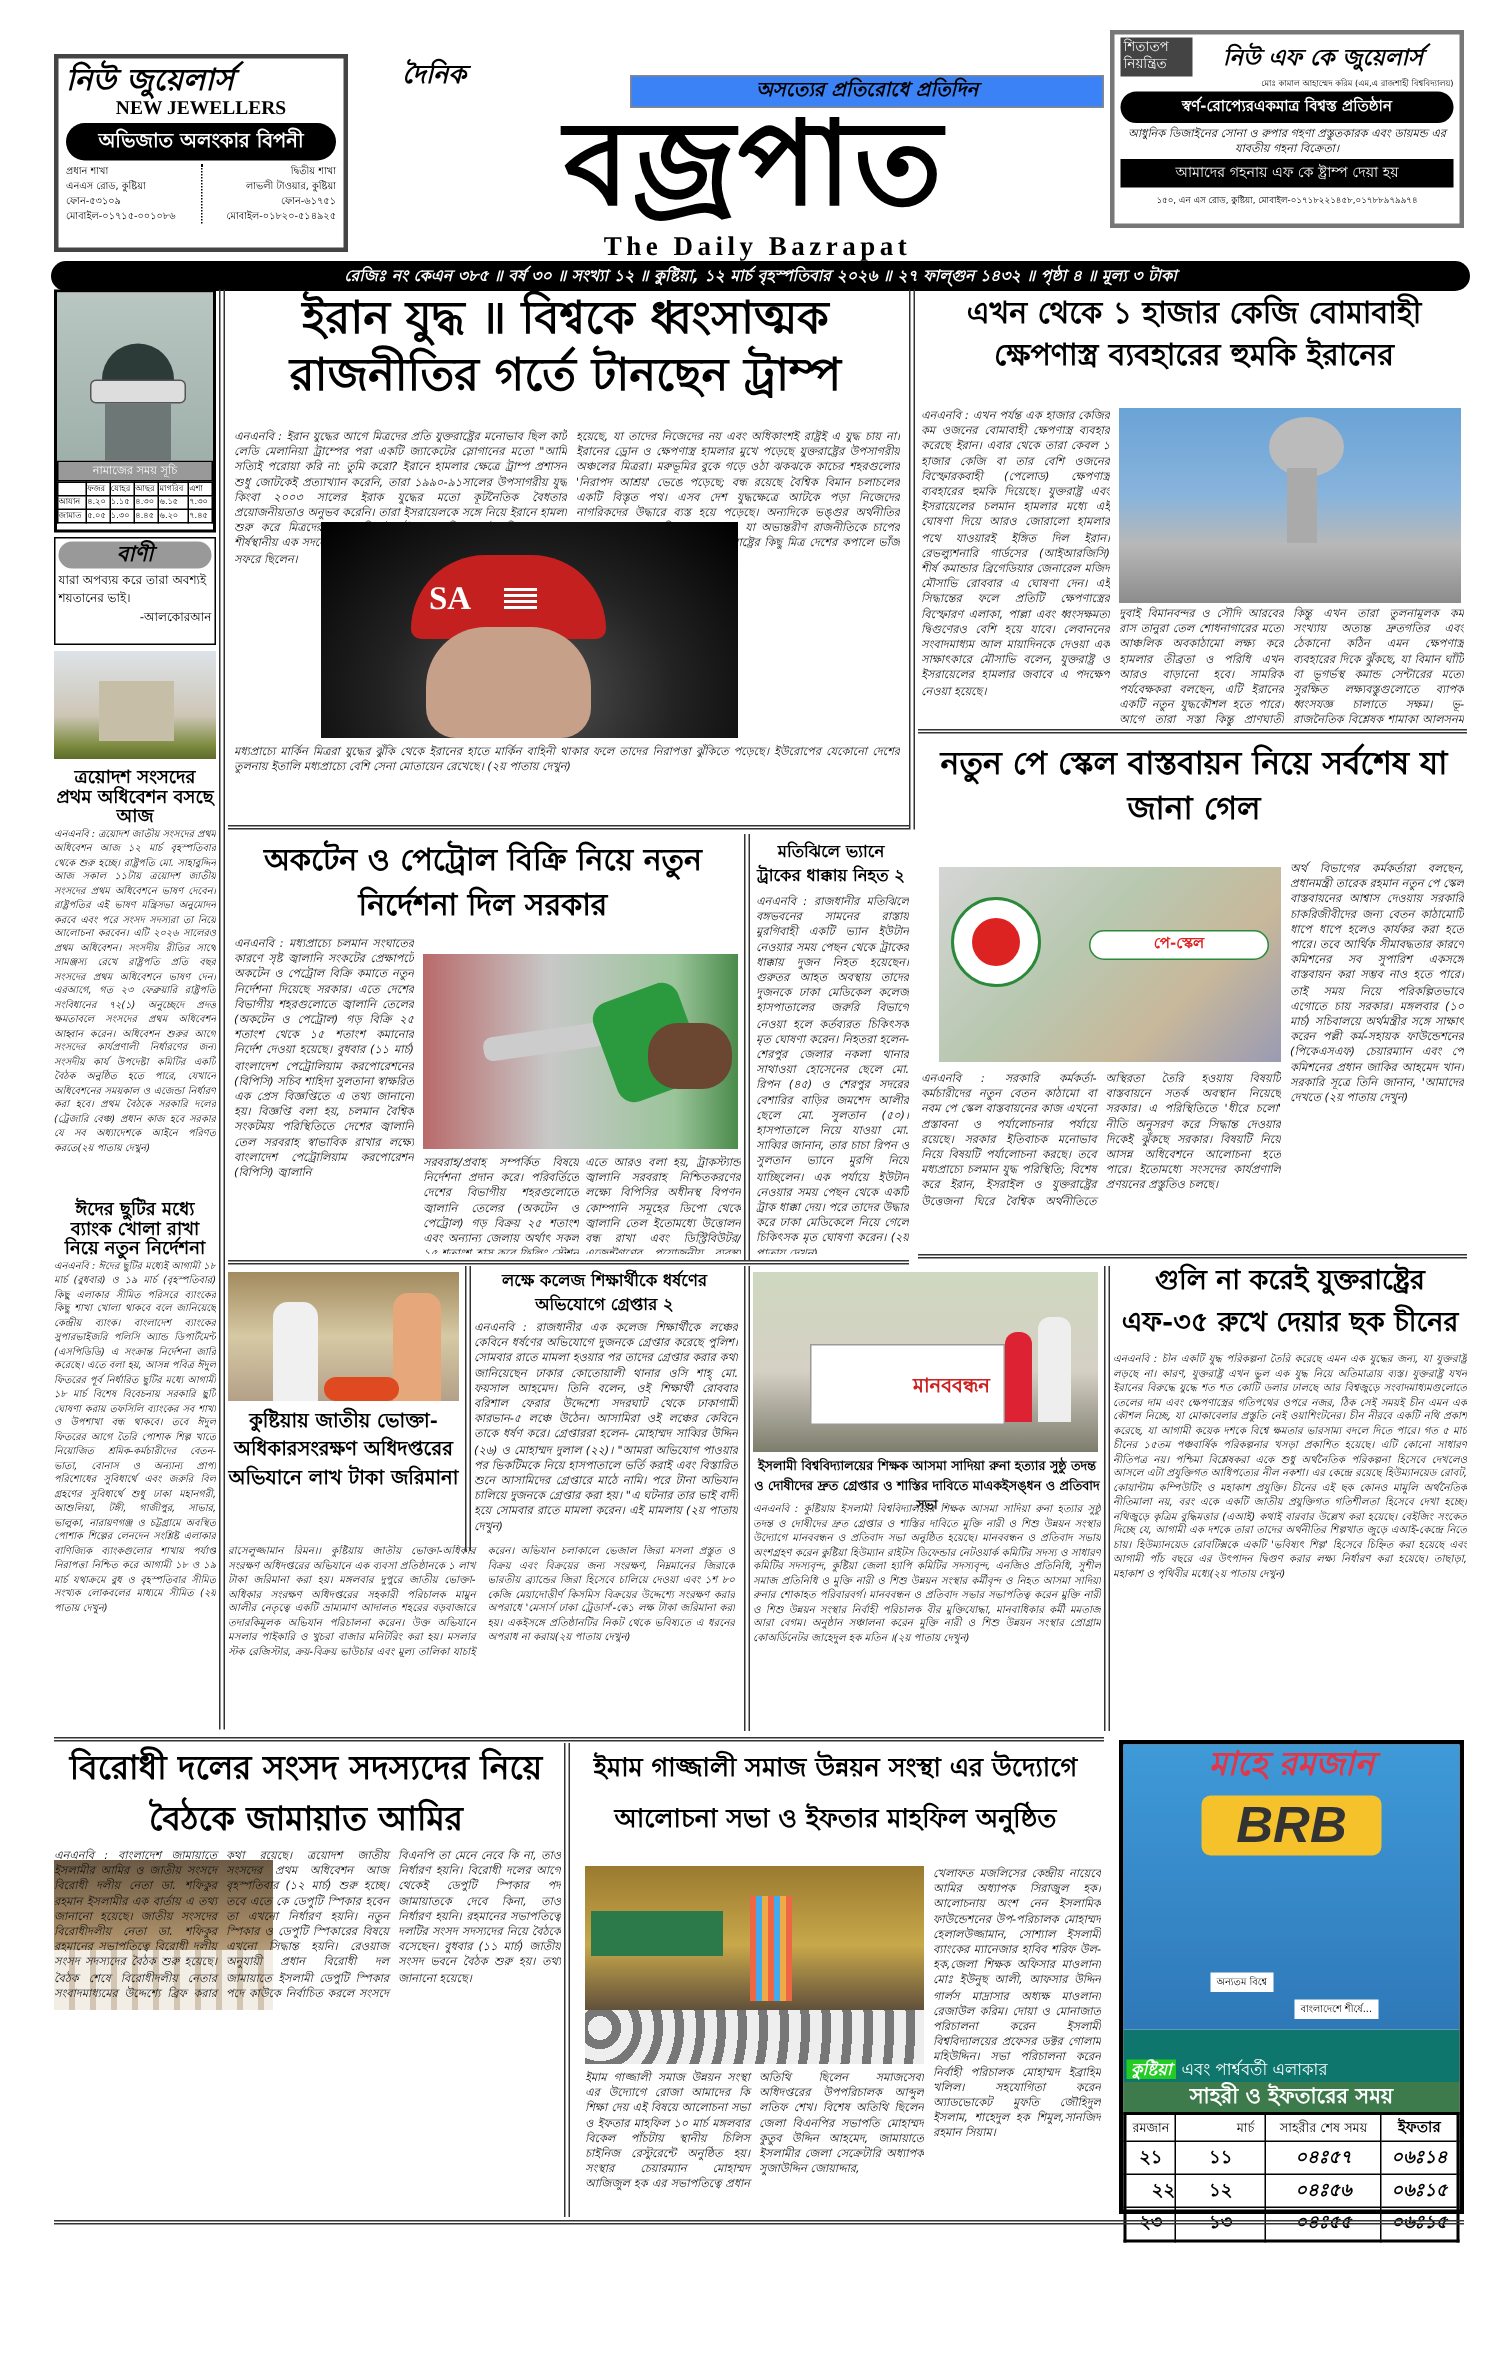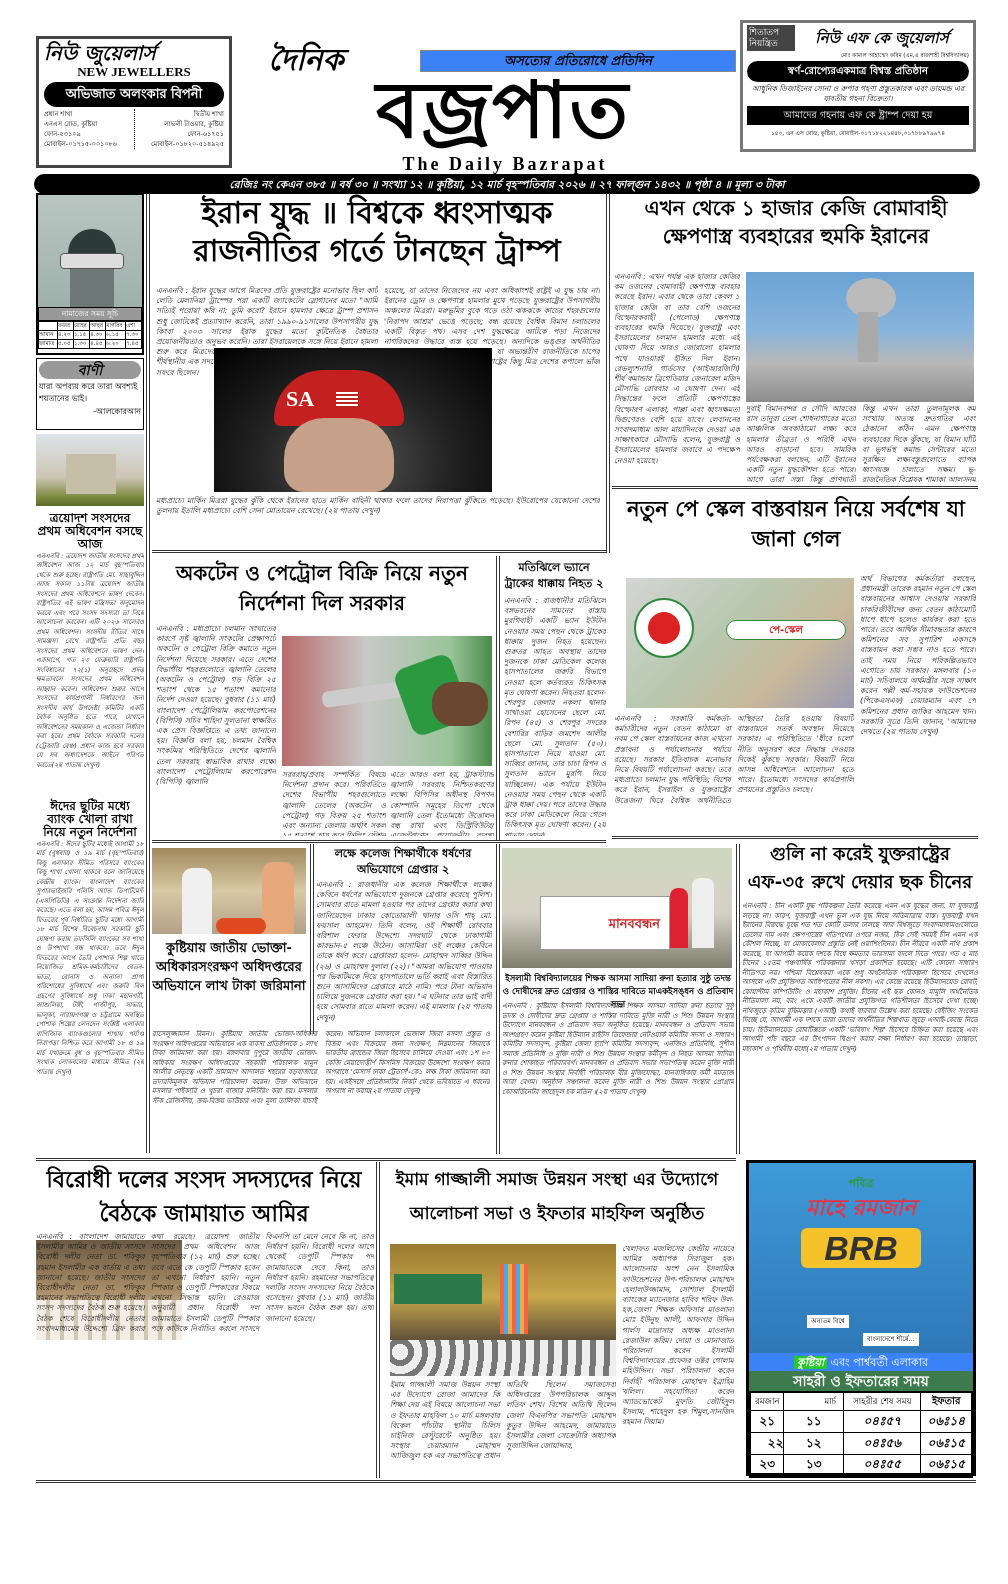--- a/index.html
+++ b/index.html
@@ -29,21 +29,21 @@
     </div>
     <div style="flex:1;text-align:right;">
       <div>দ্বিতীয় শাখা</div>
       <div>লাভলী টাওয়ার, কুষ্টিয়া</div>
       <div>ফোন-৬১৭৫১</div>
       <div>মোবাইল-০১৮২০-৫১৪৯২৫</div>
     </div>
   </div>
 </div>
 
-<div class="abs" style="left:268px;top:36px;font-family:'DejaVu Serif',serif;font-weight:bold;font-size:30px;font-style:italic;">দৈনিক</div>
+<div class="abs" style="left:268px;top:36px;font-family:'DejaVu Serif',serif;font-weight:bold;font-size:17px;font-style:italic;">দৈনিক</div>
 <div class="abs" style="left:420px;top:50px;width:316px;height:22px;background:#3b82f6;border:1px solid #888;font-size:13px;font-style:italic;font-weight:bold;text-align:center;line-height:20px;">অসত্যের প্রতিরোধে প্রতিদিন</div>
 <div class="abs" style="left:268px;top:62px;width:470px;text-align:center;font-family:'DejaVu Sans',sans-serif;font-weight:bold;font-size:78px;line-height:96px;letter-spacing:2px;">বজ্রপাত</div>
 <div class="abs" style="left:300px;top:154px;width:410px;text-align:center;font-family:'Liberation Serif',serif;font-weight:bold;font-size:18px;letter-spacing:3px;">The Daily Bazrapat</div>
 
 <div class="abs box" style="left:740px;top:20px;width:236px;height:132px;border:3px solid #777;padding:2px 4px;">
   <div style="display:flex;align-items:center;">
     <div style="background:#444;color:#fff;font-size:9px;width:48px;line-height:11px;padding:2px;">শিতাতপ নিয়ন্ত্রিত</div>
     <div style="flex:1;text-align:center;font-weight:bold;font-style:italic;font-size:15px;">নিউ এফ কে জুয়েলার্স</div>
   </div>
   <div style="font-size:5.5px;text-align:right;margin:1px 0;">মোঃ কামাল আহাম্মেদ করিম (এম,এ রাজশাহী বিশ্ববিদ্যালয়)</div>
@@ -207,27 +207,26 @@
 <div class="abs img" style="left:390px;top:1244px;width:226px;height:132px;background:linear-gradient(180deg,#9a7a30 0%,#c8a84a 40%,#5a4a3a 75%,#ddd 100%);">
   <div style="position:absolute;left:4px;top:30px;width:88px;height:30px;background:#2c7a4a;"></div>
   <div style="position:absolute;left:110px;top:20px;width:28px;height:70px;background:repeating-linear-gradient(90deg,#e64 0 4px,#4ae 4px 8px,#ea4 8px 12px);"></div>
   <div style="position:absolute;left:0;top:96px;width:226px;height:36px;background:repeating-radial-gradient(circle at 10px 12px,#eee 0 8px,#777 8px 14px);"></div>
 </div>
 <div class="abs txt" style="left:390px;top:1380px;width:226px;height:98px;overflow:hidden;column-count:2;column-gap:6px;">ইমাম গাজ্জালী সমাজ উন্নয়ন সংস্থা এর উদ্যোগে রোজা আমাদের কি শিক্ষা দেয় এই বিষয়ে আলোচনা সভা ও ইফতার মাহফিল ১০ মার্চ মঙ্গলবার বিকেল পাঁচটায় স্থানীয় চিলিস চাইনিজ রেস্টুরেন্টে অনুষ্ঠিত হয়। সংস্থার চেয়ারম্যান মোহাম্মদ আজিজুল হক এর সভাপতিত্বে প্রধান অতিথি ছিলেন সমাজসেবা অধিদপ্তরের উপপরিচালক আব্দুল লতিফ শেখ। বিশেষ অতিথি ছিলেন জেলা বিএনপির সভাপতি মোহাম্মদ কুতুব উদ্দিন আহমেদ, জামায়াতে ইসলামীর জেলা সেক্রেটারি অধ্যাপক সুজাউদ্দিন জোয়াদ্দার,</div>
 <div class="abs txt" style="left:622px;top:1244px;width:112px;height:234px;overflow:hidden;">খেলাফত মজলিসের কেন্দ্রীয় নায়েবে আমির অধ্যাপক সিরাজুল হক।আলোচনায় অংশ নেন ইসলামিক ফাউন্ডেশনের উপ-পরিচালক মোহাম্মদ হেলালউজ্জামান, সোশ্যাল ইসলামী ব্যাংকের ম্যানেজার হাবিব শরিফ উল-হক,জেলা শিক্ষক অফিসার মাওলানা মোঃ ইউনুছ আলী, আফসার উদ্দিন গার্লস মাদ্রাসার অধ্যক্ষ মাওলানা রেজাউল করিম। দোয়া ও মোনাজাত পরিচালনা করেন ইসলামী বিশ্ববিদ্যালয়ের প্রফেসর ডক্টর গোলাম মহিউদ্দিন। সভা পরিচালনা করেন নির্বাহী পরিচালক মোহাম্মদ ইব্রাহিম খলিল। সহযোগিতা করেন অ্যাডভোকেট মুফতি জৌহিদুল ইসলাম, শাহেদুল হক শিমুল,সানজিদ রহমান সিয়াম।</div>
 
 <div class="abs" style="left:746px;top:1160px;width:230px;height:316px;border:3px solid #000;">
   <div style="height:190px;background:linear-gradient(180deg,#3f9ad8 0%,#2f78b8 100%);position:relative;text-align:center;">
-    <div style="padding-top:12px;font-size:11px;font-weight:bold;color:#2e9b3a;">পবিত্র</div>
     <div style="font-size:22px;font-weight:bold;color:#e0374a;line-height:28px;font-style:italic;">মাহে রমজান</div>
     <div style="margin:6px auto 0;width:120px;font-family:'Liberation Sans',sans-serif;font-size:34px;font-weight:bold;font-style:italic;color:#333;background:#f6c22c;border-radius:6px;line-height:40px;">BRB</div>
     <div style="position:absolute;left:58px;top:152px;background:#fff;font-size:6.5px;padding:1px 4px;">অন্যতম বিশ্বে</div>
     <div style="position:absolute;left:114px;top:170px;background:#fff;font-size:6.5px;padding:1px 4px;">বাংলাদেশে শীর্ষে...</div>
   </div>
-  <div style="background:#3b82f6;color:#fff;font-size:11px;line-height:16px;padding:2px 2px 0;text-align:center;">
+  <div style="background:#0f766e;color:#fff;font-size:11px;line-height:16px;padding:19px 2px 0;">
     <span style="background:#22cc22;color:#fff;padding:0 3px;font-weight:bold;font-style:italic;">কুষ্টিয়া</span>
     <span>এবং পার্শ্ববর্তী এলাকার</span>
   </div>
   <div style="background:#3d7a4c;color:#fff;font-size:14px;font-weight:bold;text-align:center;line-height:20px;">সাহরী ও ইফতারের সময়</div>
   <table style="width:100%;border:2px solid #000;text-align:center;">
     <tbody>
         <tr style="font-size:8.5px;height:18px;">
       <td style="border:1px solid #000;">রমজান</td>
       <td style="border:1px solid #000;padding-left:33px;">মার্চ</td>
       <td style="border:1px solid #000;">সাহরীর শেষ সময়</td>

